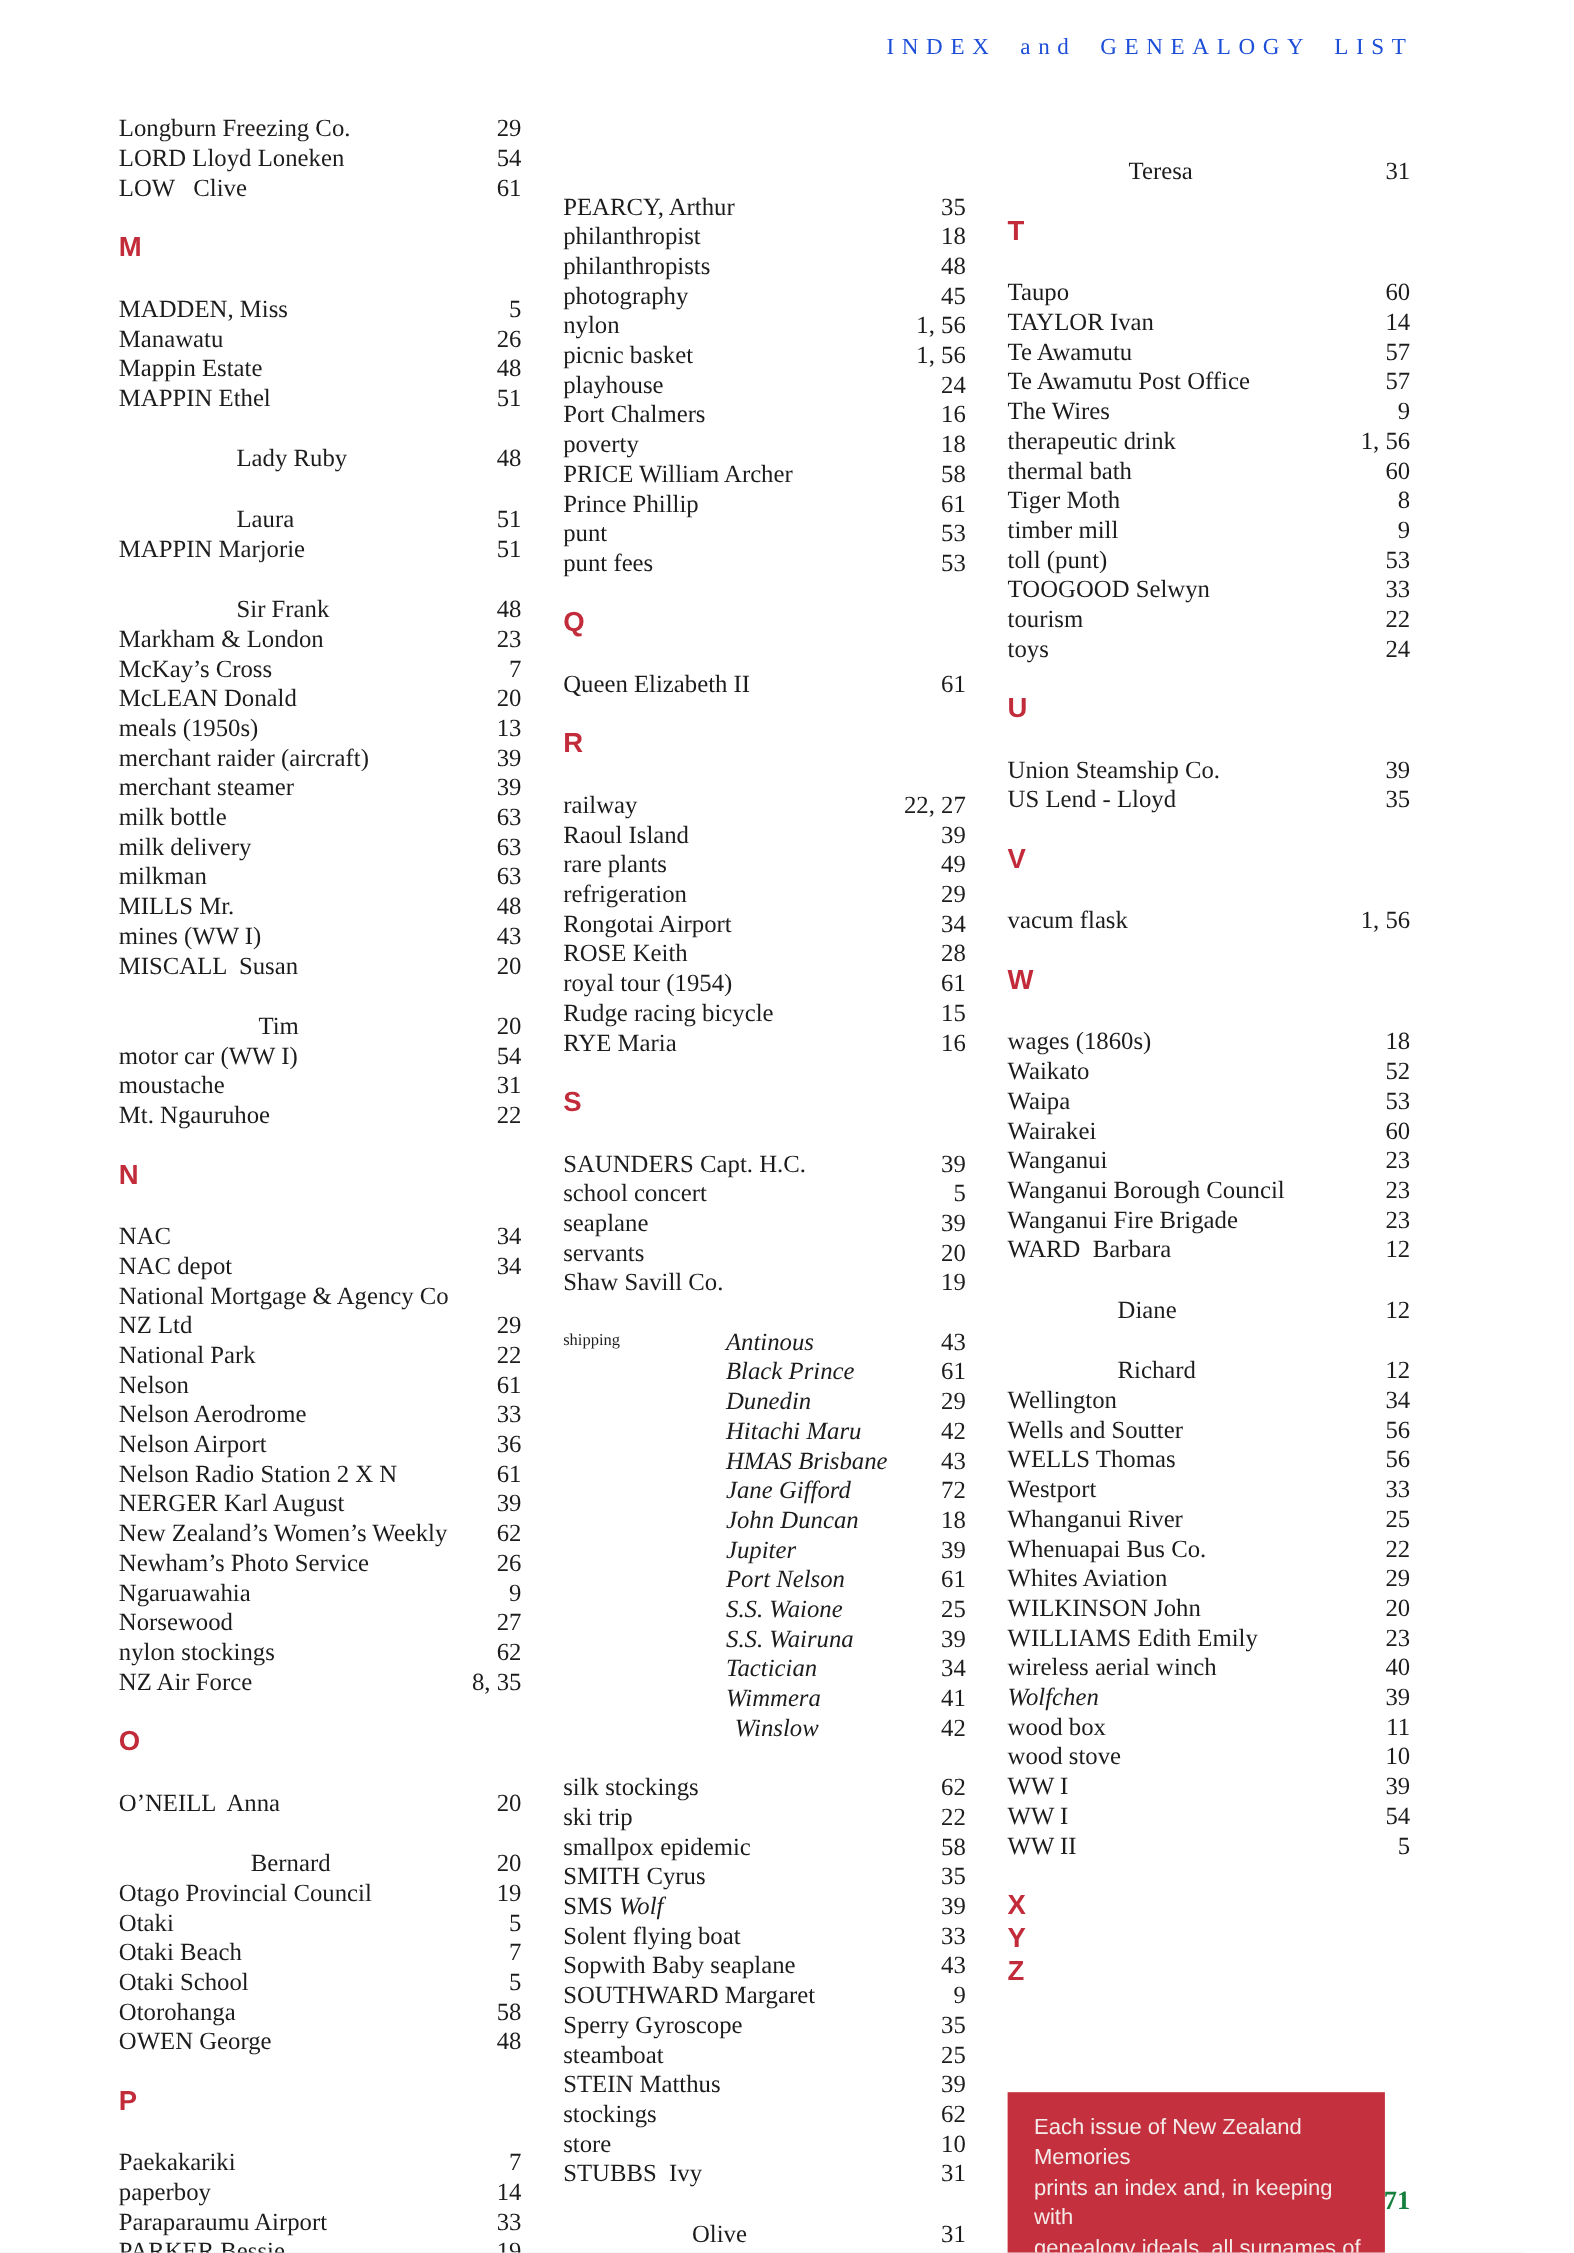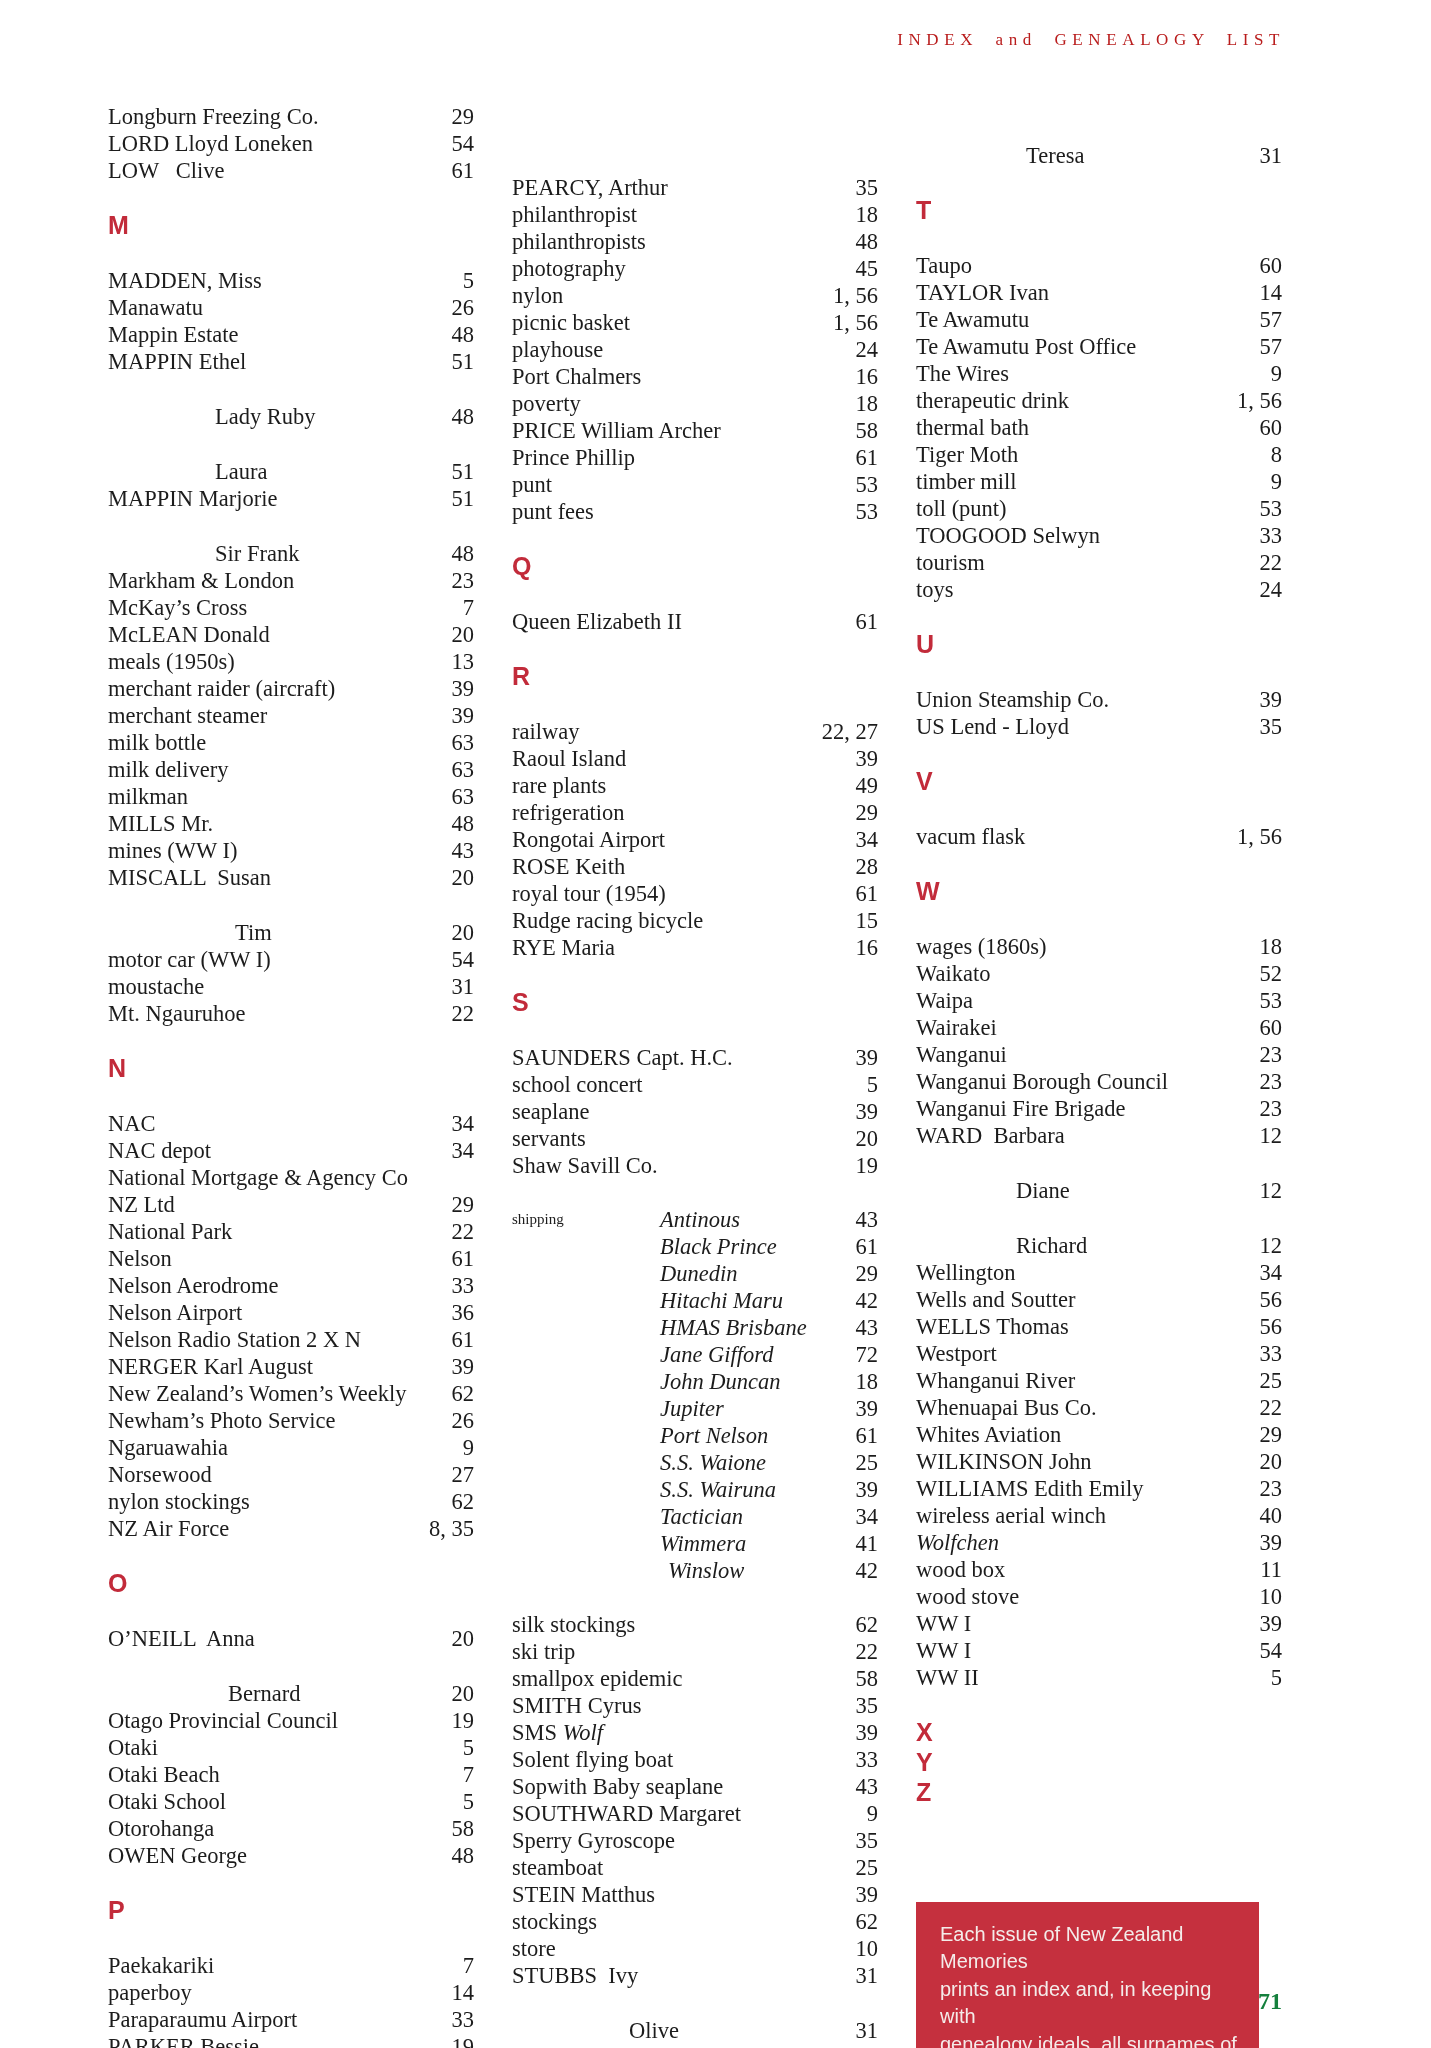--- a/index.html
+++ b/index.html
@@ -6,22 +6,22 @@
   .page{
     position:relative;
     width:1431px;height:2048px;
     background:#ffffff;
     font-family:"Liberation Serif", serif;
     color:#1c1c1c;
     overflow:hidden;
   }
   .masthead{
     position:absolute;top:30px;right:146px;
-    font-size:17px;letter-spacing:0.33em;word-spacing:0.45em;
-    color:#b91c1c;white-space:nowrap;
+    font-size:21px;letter-spacing:0.33em;word-spacing:0.45em;
+    color:#1d4ed8;white-space:nowrap;
   }
   .cols{
     position:absolute;left:108px;top:103px;
     display:flex;gap:38px;align-items:center;
   }
   .col{width:366px;}
   .row{
     display:flex;align-items:baseline;
     font-size:22.5px;line-height:27px;
     position:relative;

